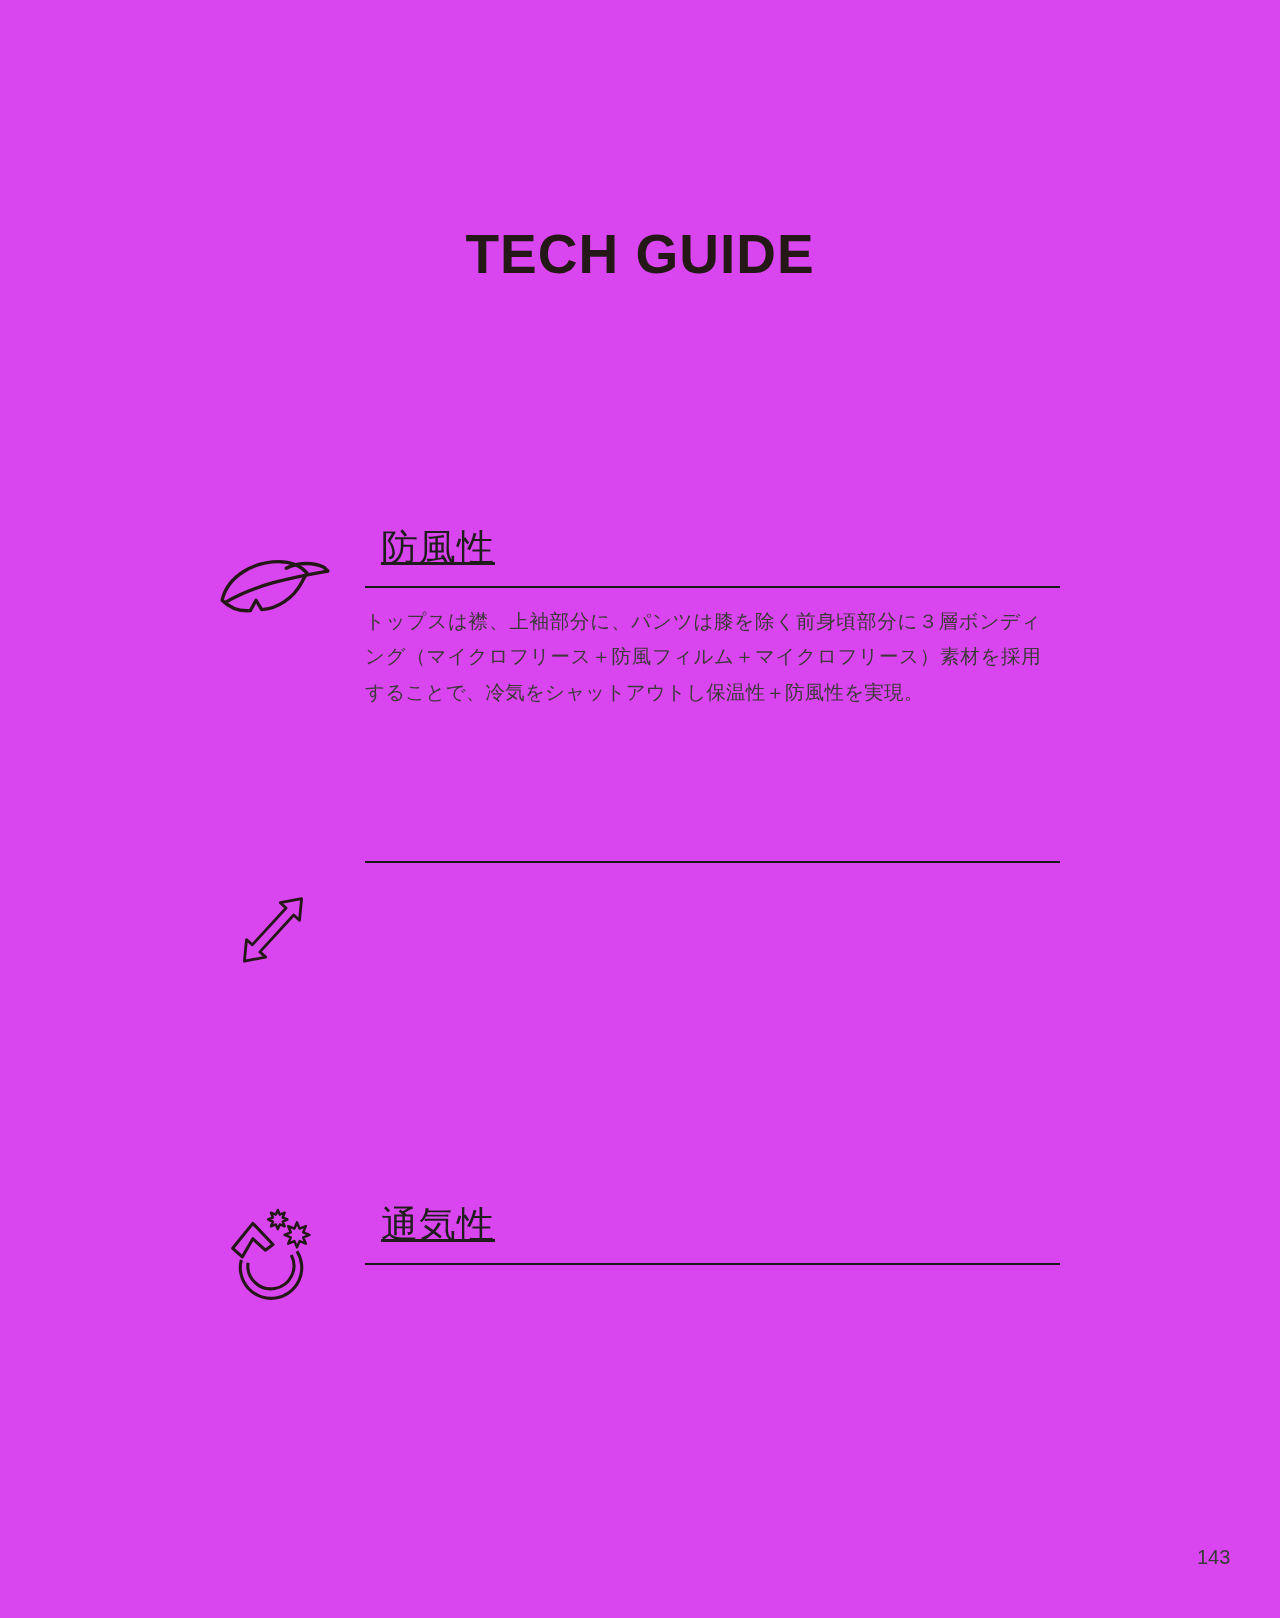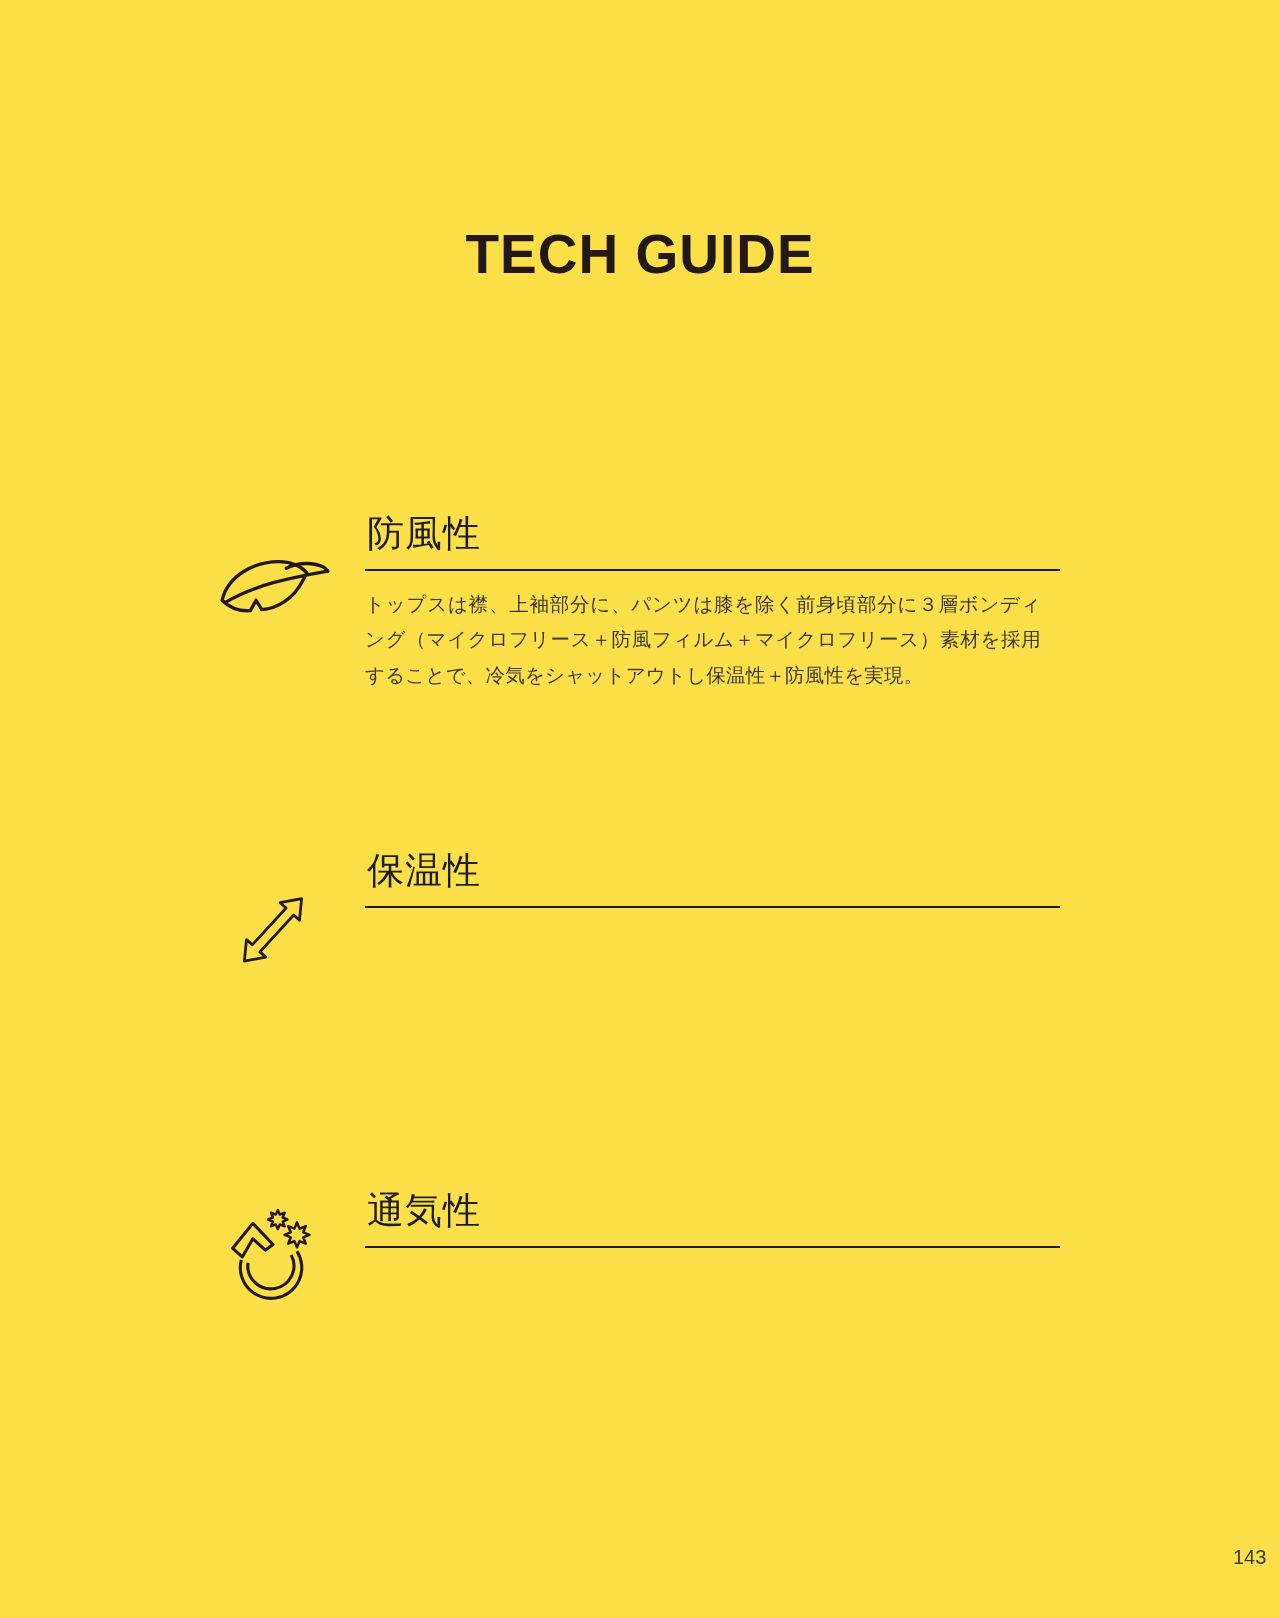--- a/index.html
+++ b/index.html
@@ -1,20 +1,20 @@
 <!DOCTYPE html>
 <html><head>
 <meta charset="utf-8">
 <style>
   html, body { margin: 0; padding: 0; background: #ffffff; }
   .page {
     position: relative;
     width: 1280px;
     height: 1618px;
-    background: #fde047;
+    background: #d946ef;
     overflow: hidden;
     font-family: "Liberation Sans", sans-serif;
   }
   .title {
     position: absolute;
     top: 222px;
     left: 0;
     width: 100%;
     margin: 0;
     text-align: center;
@@ -26,26 +26,27 @@
   .feature { position: absolute; left: 0; width: 1280px; }
   .icon-col {
     position: absolute;
     left: 205px;
     width: 135px;
     display: flex;
     justify-content: center;
   }
   .content { position: absolute; left: 365px; width: 695px; }
   .heading {
-    margin: 2px;
+    margin: 16px;
     font-size: 37px;
     font-weight: 400;
     line-height: 1.15;
     letter-spacing: 1px;
     color: #1f1d1c;
+    text-decoration: underline;
   }
   .divider {
     height: 0;
     border-top: 2px solid #1a1a1a;
     margin-top: 13px;
   }
   .body-text {
     margin: 16px 0 0 0;
     width: 676px;
     font-size: 19.5px;
@@ -54,21 +55,20 @@
     color: #3c3938;
     text-align: justify;
     font-family: Liberation Serif, serif;
   }
   .page-number {
     position: absolute;
     top: 1546px;
     left: 1197px;
     font-size: 20px;
     color: #3a3a3a;
-    margin-left: 36px;
   }
   svg { display: block; }
 </style>
 </head>
 <body>
 
 <div class="page">
 
   <h1 class="title">TECH GUIDE</h1>
 
@@ -89,21 +89,20 @@
     </div>
   </section>
 
   <section class="feature" style="top:848px">
     <div class="icon-col" style="top:28px">
       <svg width="78" height="94" viewBox="0 0 90 108">
         <polygon fill="none" stroke="#231815" stroke-width="3.2" stroke-linejoin="round" points="12,98 36.6,93.4 29.9,87.3 68.9,44.8 75.6,50.8 78,26 53.4,30.6 60.1,36.7 21.1,79.2 14.4,73.2"></polygon>
       </svg>
     </div>
     <div class="content">
-      <h2 class="heading">保温性</h2>
       <div class="divider"></div>
     </div>
   </section>
 
   <section class="feature" style="top:1188px">
     <div class="icon-col" style="top:18px">
       <svg width="96" height="100" viewBox="0 0 100 104">
         <g fill="none" stroke="#231815" stroke-width="3.2" stroke-linejoin="round">
           <path d="M17,56 A32,32 0 1 0 75,47"></path>
           <path d="M24,59 A24,24 0 1 0 69,51"></path>

